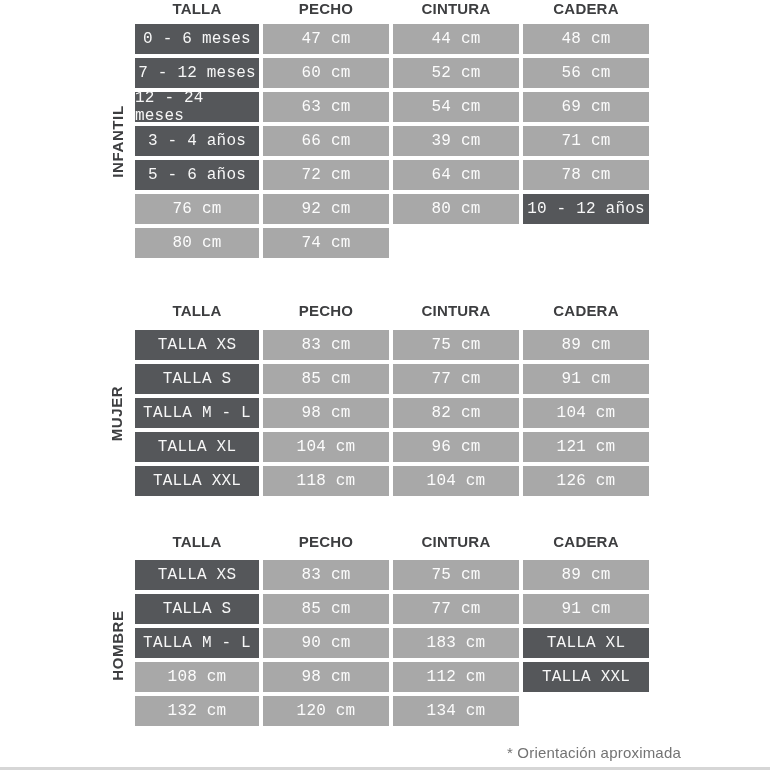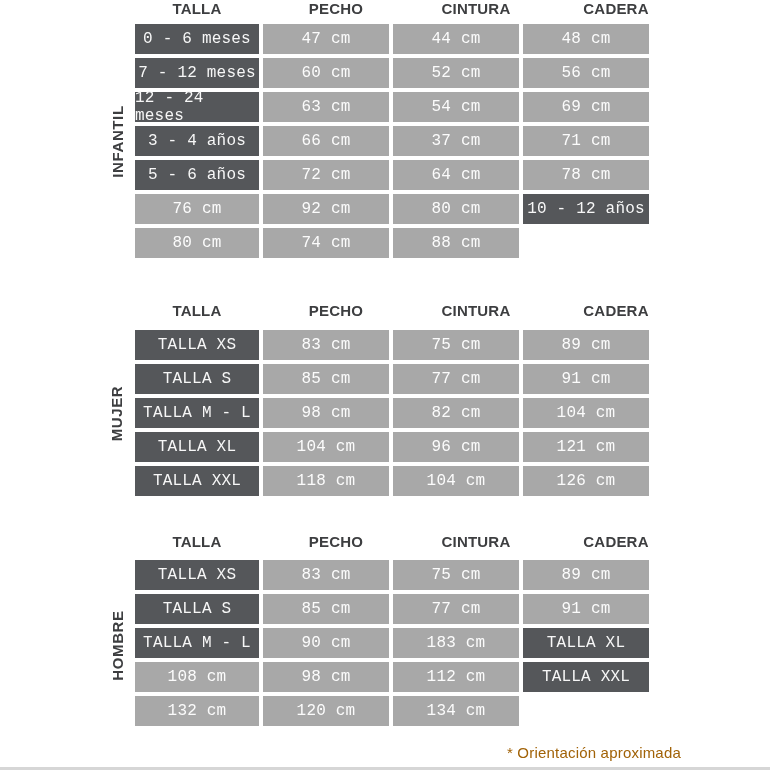--- a/index.html
+++ b/index.html
@@ -14,21 +14,21 @@
   #sec-infantil { top:1px; }
   #sec-mujer    { top:303px; }
   #sec-hombre   { top:534px; }
   #sec-infantil .header-row { margin-bottom:7px; }
   #sec-mujer    .header-row { margin-bottom:11px; }
   #sec-hombre   .header-row { margin-bottom:10px; }
 
   .header-row {
     display:grid;
     grid-template-columns:124px 126px 126px 126px;
-    column-gap:14px;
+    column-gap:4px;
   }
   .header-cell {
     height:16px; line-height:16px;
     text-align:center;
     font-size:15px; font-weight:600;
     color:#3d3e40; letter-spacing:0.2px;
   }
   .data-grid {
     display:grid;
     grid-template-columns:124px 126px 126px 126px;
@@ -52,21 +52,21 @@
   #label-hombre   { top:560px; height:170px; }
   .v-label {
     transform:rotate(-90deg);
     white-space:nowrap;
     font-size:15px; font-weight:bold;
     color:#3d3e40; letter-spacing:0.6px;
   }
 
   .footnote {
     position:absolute; top:744px; right:89px;
-    font-size:15px; color:#a16207; letter-spacing:0.2px;
+    font-size:15px; color:#737373; letter-spacing:0.2px;
   }
   .bottom-strip {
     position:absolute; left:0; bottom:0;
     width:770px; height:3px; background:#d6d6d6;
   }
 </style>
 </head>
 <body>
 
 <div class="v-label-wrap" id="label-infantil">
@@ -99,36 +99,35 @@
     <div class="cell val">52 cm</div>
     <div class="cell val">56 cm</div>
 
     <div class="cell size">12 - 24 meses</div>
     <div class="cell val">63 cm</div>
     <div class="cell val">54 cm</div>
     <div class="cell val">69 cm</div>
 
     <div class="cell size">3 - 4 años</div>
     <div class="cell val">66 cm</div>
-    <div class="cell val">37 cm</div>
+    <div class="cell val">39 cm</div>
     <div class="cell val">71 cm</div>
 
     <div class="cell size">5 - 6 años</div>
     <div class="cell val">72 cm</div>
     <div class="cell val">64 cm</div>
     <div class="cell val">78 cm</div>
 
     <div class="cell val">76 cm</div>
     <div class="cell val">92 cm</div>
     <div class="cell val">80 cm</div>
 
     <div class="cell size">10 - 12 años</div>
     <div class="cell val">80 cm</div>
     <div class="cell val">74 cm</div>
-    <div class="cell val">88 cm</div>
   </div>
 </div>
 
 <div class="section" id="sec-mujer">
   <div class="header-row">
     <div class="header-cell">TALLA</div>
     <div class="header-cell">PECHO</div>
     <div class="header-cell">CINTURA</div>
     <div class="header-cell">CADERA</div>
   </div>

